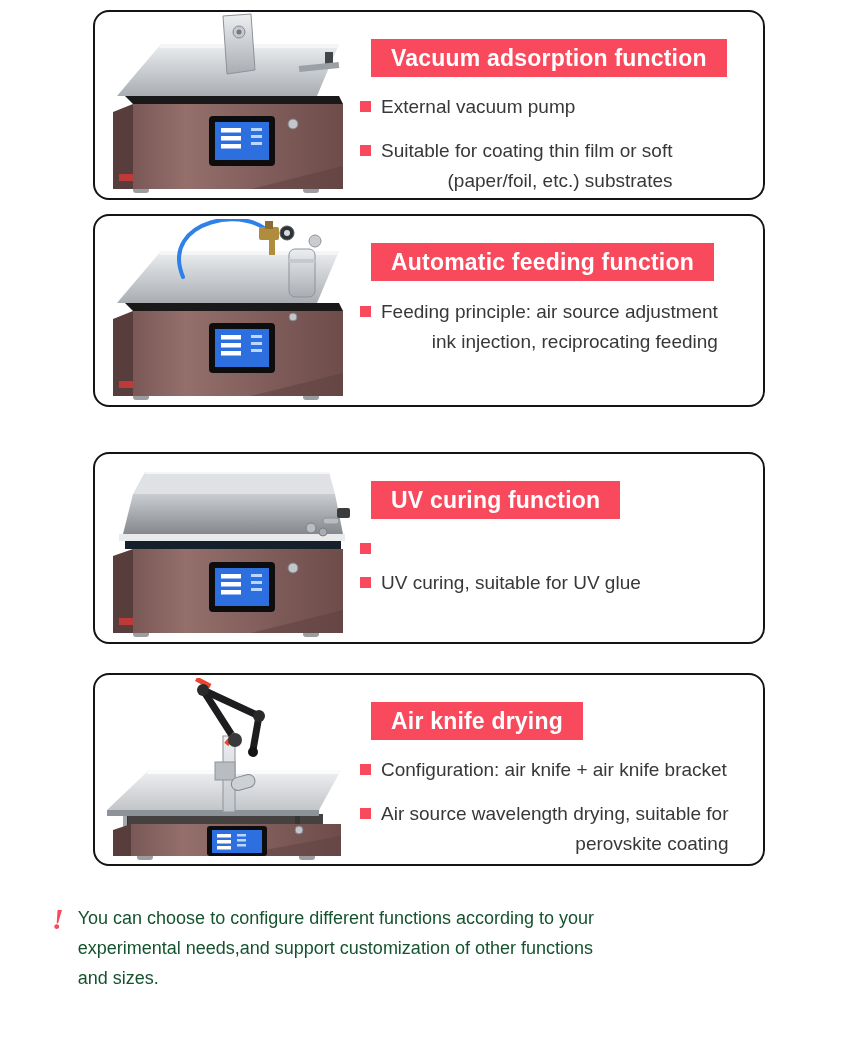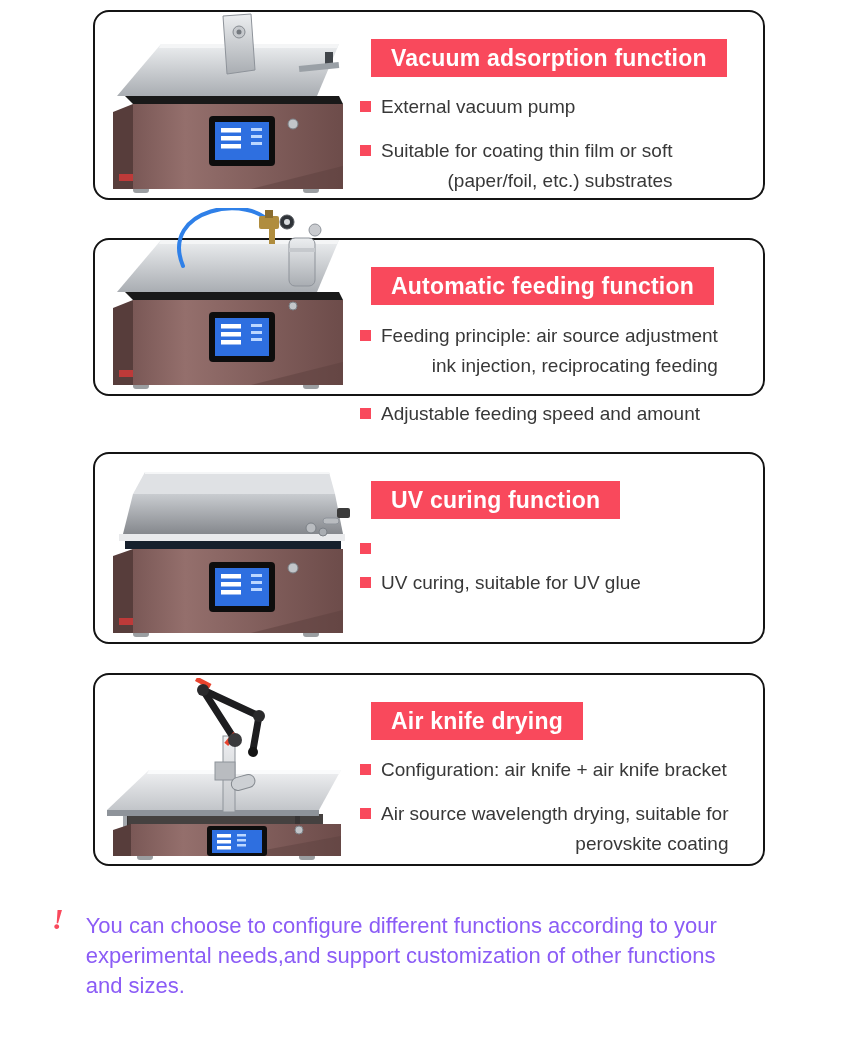--- a/index.html
+++ b/index.html
@@ -5,21 +5,21 @@
   html,body{margin:0;padding:0;background:#ffffff;}
   .page{
     position:relative;width:860px;height:1064px;background:#ffffff;overflow:hidden;
     font-family:"Liberation Sans","DejaVu Sans",sans-serif;color:#3a3a3a;
   }
   .panel{
     position:absolute;left:93px;width:672px;height:190px;
     border:2px solid #141414;border-radius:16px;background:#ffffff;box-sizing:border-box;
   }
   .panel.p1{top:10px;height:190px;}
-  .panel.p2{top:238px;height:158px;}
+  .panel.p2{top:214px;height:193px;}
   .panel.p3{top:452px;height:192px;}
   .panel.p4{top:673px;height:193px;}
   .machine{position:absolute;left:8px;bottom:4px;width:252px;height:182px;}
   .content{position:absolute;left:262px;top:27px;width:396px;}
   .banner{
     display:inline-block;margin-left:14px;height:38px;line-height:38px;
     padding:0 20px;background:var(--accent,#f9495c);color:#ffffff;
     font-size:23px;font-weight:700;letter-spacing:0.2px;white-space:nowrap;
   }
   .bullets{margin-top:15px;display:flex;flex-direction:column;gap:14px;text-align:right;}
@@ -32,21 +32,21 @@
   .bullet-text{
     font-size:19px;line-height:30px;color:#383838;white-space:pre-line;
   }
   .note{position:absolute;left:52px;top:903px;width:720px;display:flex;align-items:flex-start;}
   .note-mark{
     flex:0 0 auto;font-family:"Liberation Serif","DejaVu Serif",serif;
     font-style:italic;font-weight:700;font-size:30px;line-height:32px;
     color:var(--accent,#f9495c);margin-right:14px;
   }
   .note-text{
-    margin:8px;font-size:22px;line-height:30px;color:#8b5cf6;white-space:pre-line;
+    margin:0;font-size:18px;line-height:30px;color:#14532d;white-space:pre-line;
   }
 </style>
 </head>
 <body>
 
 <div class="page">
 
   <section class="panel p1">
     <svg class="machine" viewBox="0 0 252 182" xmlns="http://www.w3.org/2000/svg">
       <defs>
@@ -141,24 +141,20 @@
       <rect x="148" y="130" width="11" height="3" fill="#bcd7ff"></rect>
       <circle cx="190" cy="98" r="4" fill="#c2c5c9" stroke="#7c8187"></circle>
     </svg>
     <div class="content">
       <div class="banner">Automatic feeding function</div>
       <div class="bullets">
         <div class="bullet-item">
           <span class="bullet-sq"></span>
           <span class="bullet-text">Feeding principle: air source adjustment
 ink injection, reciprocating feeding</span>
-        </div>
-        <div class="bullet-item">
-          <span class="bullet-sq"></span>
-          <span class="bullet-text">Adjustable feeding speed and amount</span>
         </div>
       </div>
     </div>
   </section>
 
   <section class="panel p3">
     <svg class="machine" viewBox="0 0 252 182" xmlns="http://www.w3.org/2000/svg">
       <defs>
         <linearGradient id="m3s" x1="0" y1="0" x2="0" y2="1">
             <stop offset="0" stop-color="#c9ccd0"></stop>

